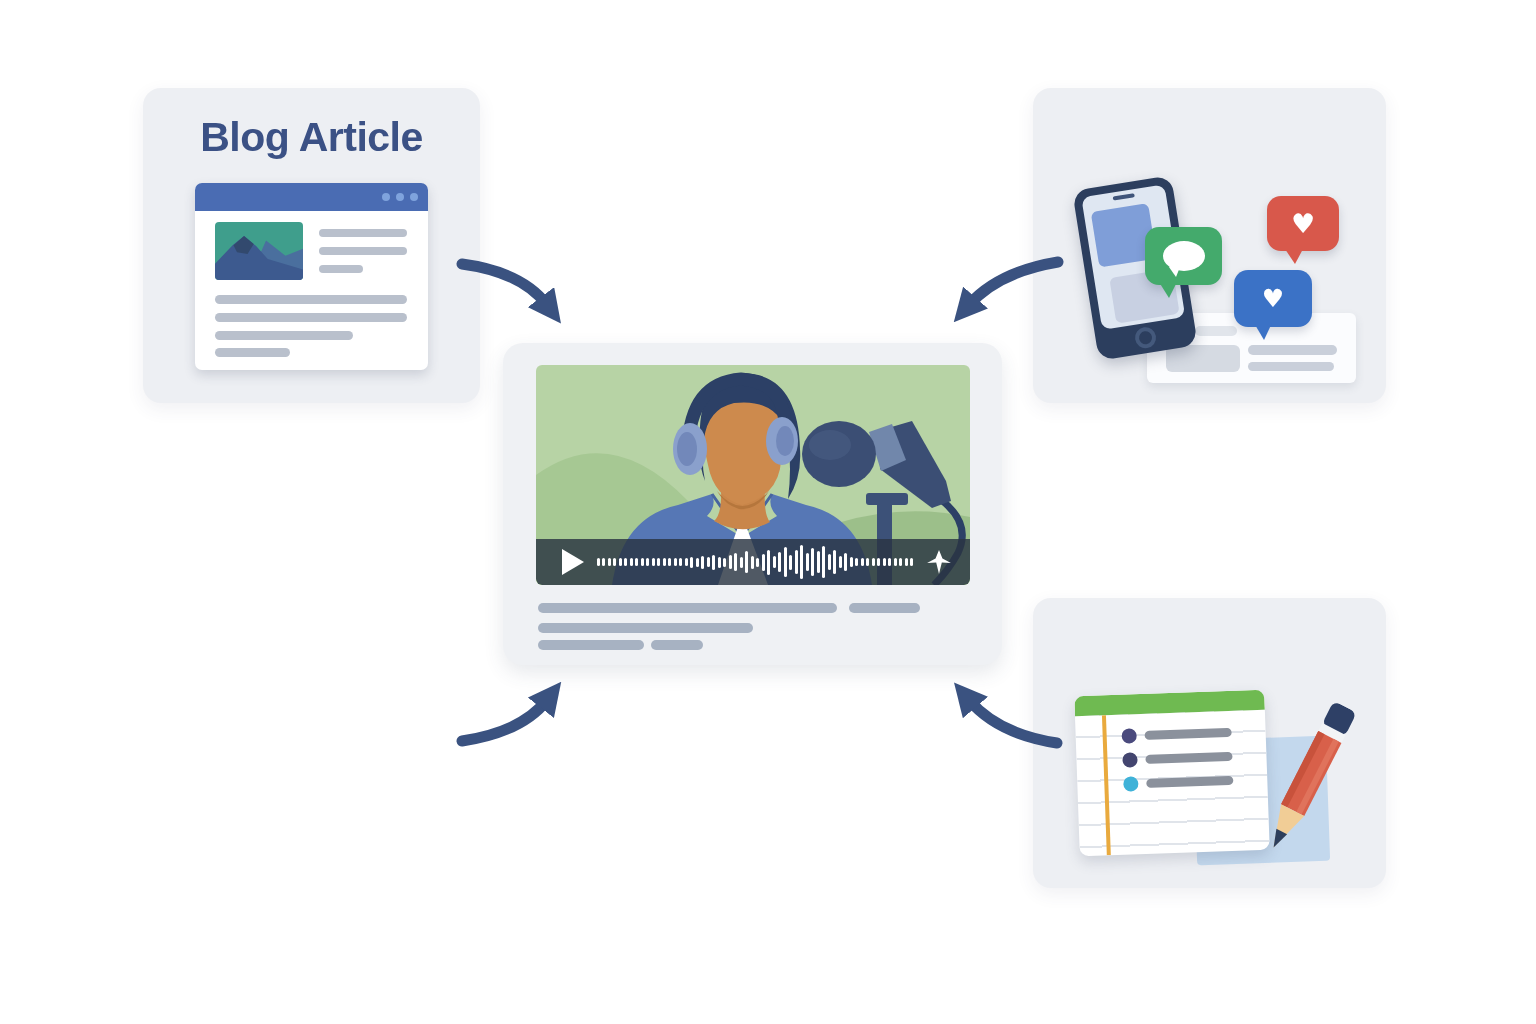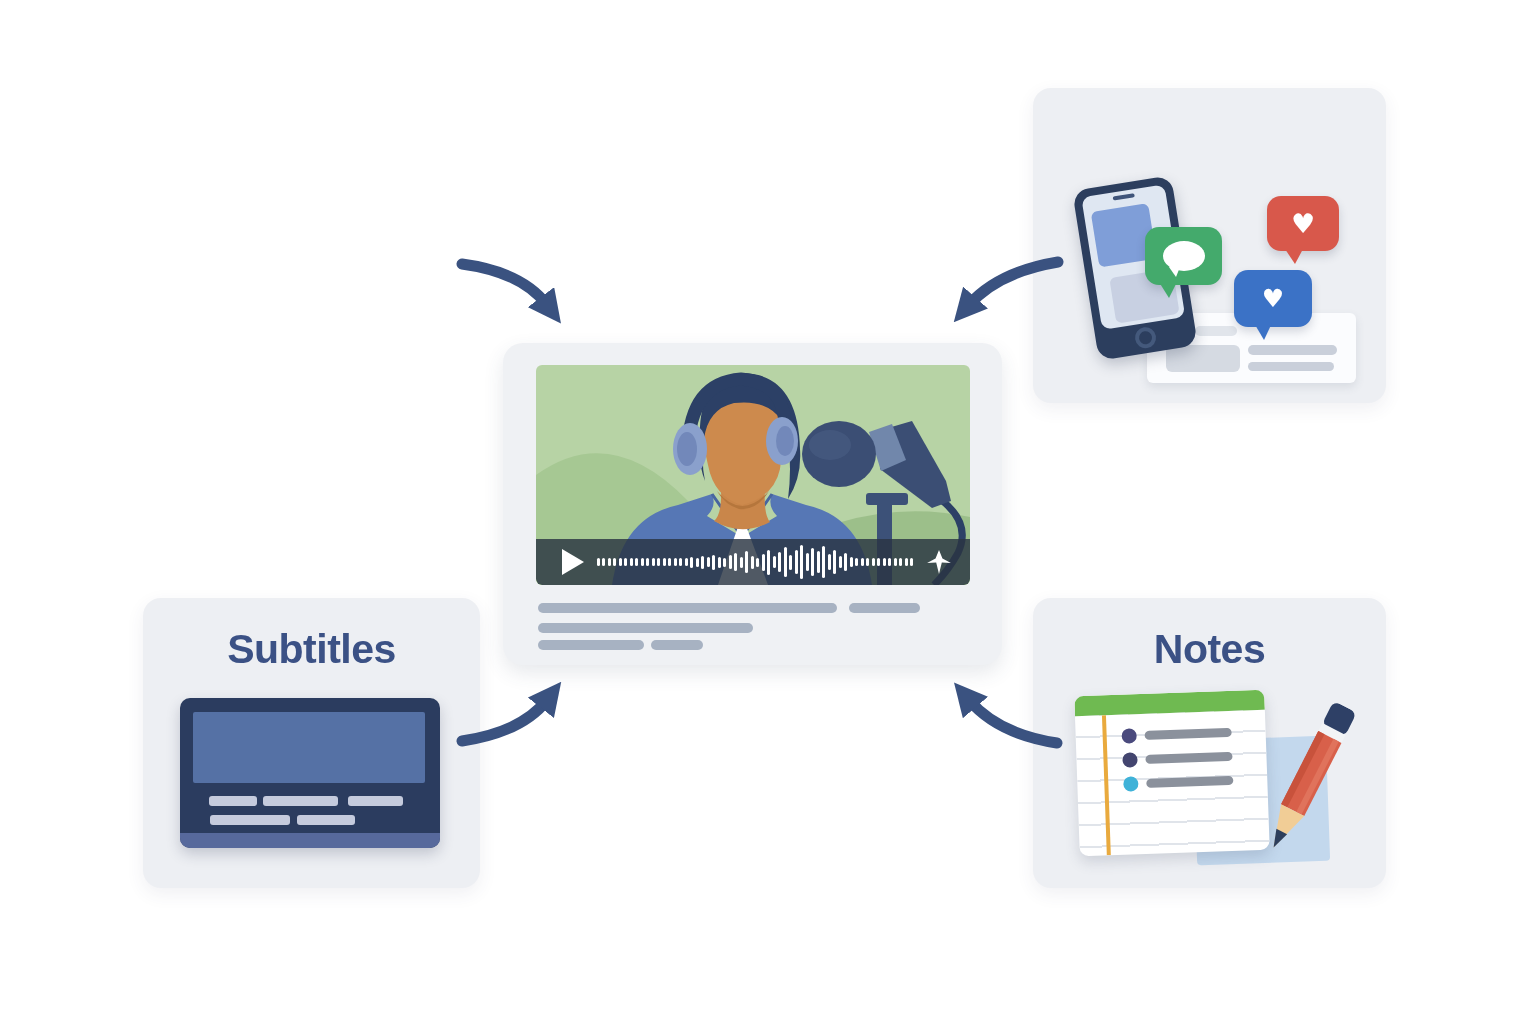--- a/index.html
+++ b/index.html
@@ -115,20 +115,44 @@
     transform:rotate(27deg); z-index:3; }
 
   
   #arrows { position:absolute; inset:0; pointer-events:none; z-index:5; }
 </style>
 </head>
 <body>
 
 <div class="stage">
 
+  <div class="card" id="blog-card">
+    <div class="card-title">Blog Article</div>
+    <div class="browser">
+      <div class="browser-header">
+        <div class="browser-dots">
+            <i></i>
+            <i></i>
+            <i></i>
+          </div>
+      </div>
+      <div class="thumb">
+        <div class="m-back"></div>
+          <div class="m-front"></div>
+          <div class="m-peak"></div>
+      </div>
+      <div class="bar" style="left:124px; top:46px; width:88px; height:8px;"></div>
+      <div class="bar" style="left:124px; top:64px; width:88px; height:8px;"></div>
+      <div class="bar" style="left:124px; top:82px; width:44px; height:8px;"></div>
+      <div class="bar" style="left:20px; top:112px; width:192px; height:9px;"></div>
+      <div class="bar" style="left:20px; top:130px; width:192px; height:9px;"></div>
+      <div class="bar" style="left:20px; top:148px; width:138px; height:9px;"></div>
+      <div class="bar" style="left:20px; top:165px; width:75px; height:9px;"></div>
+    </div>
+  </div>
 
   <div class="card" id="social-card">
     <div class="social-panel">
       <div class="bar" style="left:48px; top:13px; width:42px; height:10px; background:#e1e5eb;"></div>
       <div class="block"></div>
       <div class="bar" style="left:101px; top:32px; width:89px; height:10px;"></div>
       <div class="bar" style="left:101px; top:49px; width:86px; height:9px;"></div>
     </div>
     <div class="phone">
       <div class="phone-screen">
@@ -255,35 +279,22 @@
         </svg>
       </div>
     </div>
     <div class="meta-bar" style="left:35px; top:260px; width:299px; height:10px;"></div>
     <div class="meta-bar" style="left:346px; top:260px; width:71px; height:10px;"></div>
     <div class="meta-bar" style="left:35px; top:280px; width:215px; height:10px;"></div>
     <div class="meta-bar" style="left:35px; top:297px; width:106px; height:10px;"></div>
     <div class="meta-bar" style="left:148px; top:297px; width:52px; height:10px;"></div>
   </div>
 
-  <div class="card" id="subtitles-card">
-    <div class="card-title">Subtitles</div>
-    <div class="tv">
-      <div class="tv-screen"></div>
-      <div class="sub" style="left:29px; top:98px; width:48px;"></div>
-      <div class="sub" style="left:83px; top:98px; width:75px;"></div>
-      <div class="sub" style="left:168px; top:98px; width:55px;"></div>
-      <div class="sub" style="left:30px; top:117px; width:80px;"></div>
-      <div class="sub" style="left:117px; top:117px; width:58px;"></div>
-      <div class="tv-strip"></div>
-    </div>
-  </div>
 
   <div class="card" id="notes-card">
-    <div class="card-title">Notes</div>
     <div class="sticky"></div>
     <div class="notepad">
       <div class="notepad-header"></div>
       <div class="notepad-body"></div>
       <div class="margin-line"></div>
       <div class="note-row" style="top:34px;">
         <span class="note-dot" style="background:#4a4a7d;"></span>
         <span class="note-bar"></span>
       </div>
       <div class="note-row" style="top:58px;">

